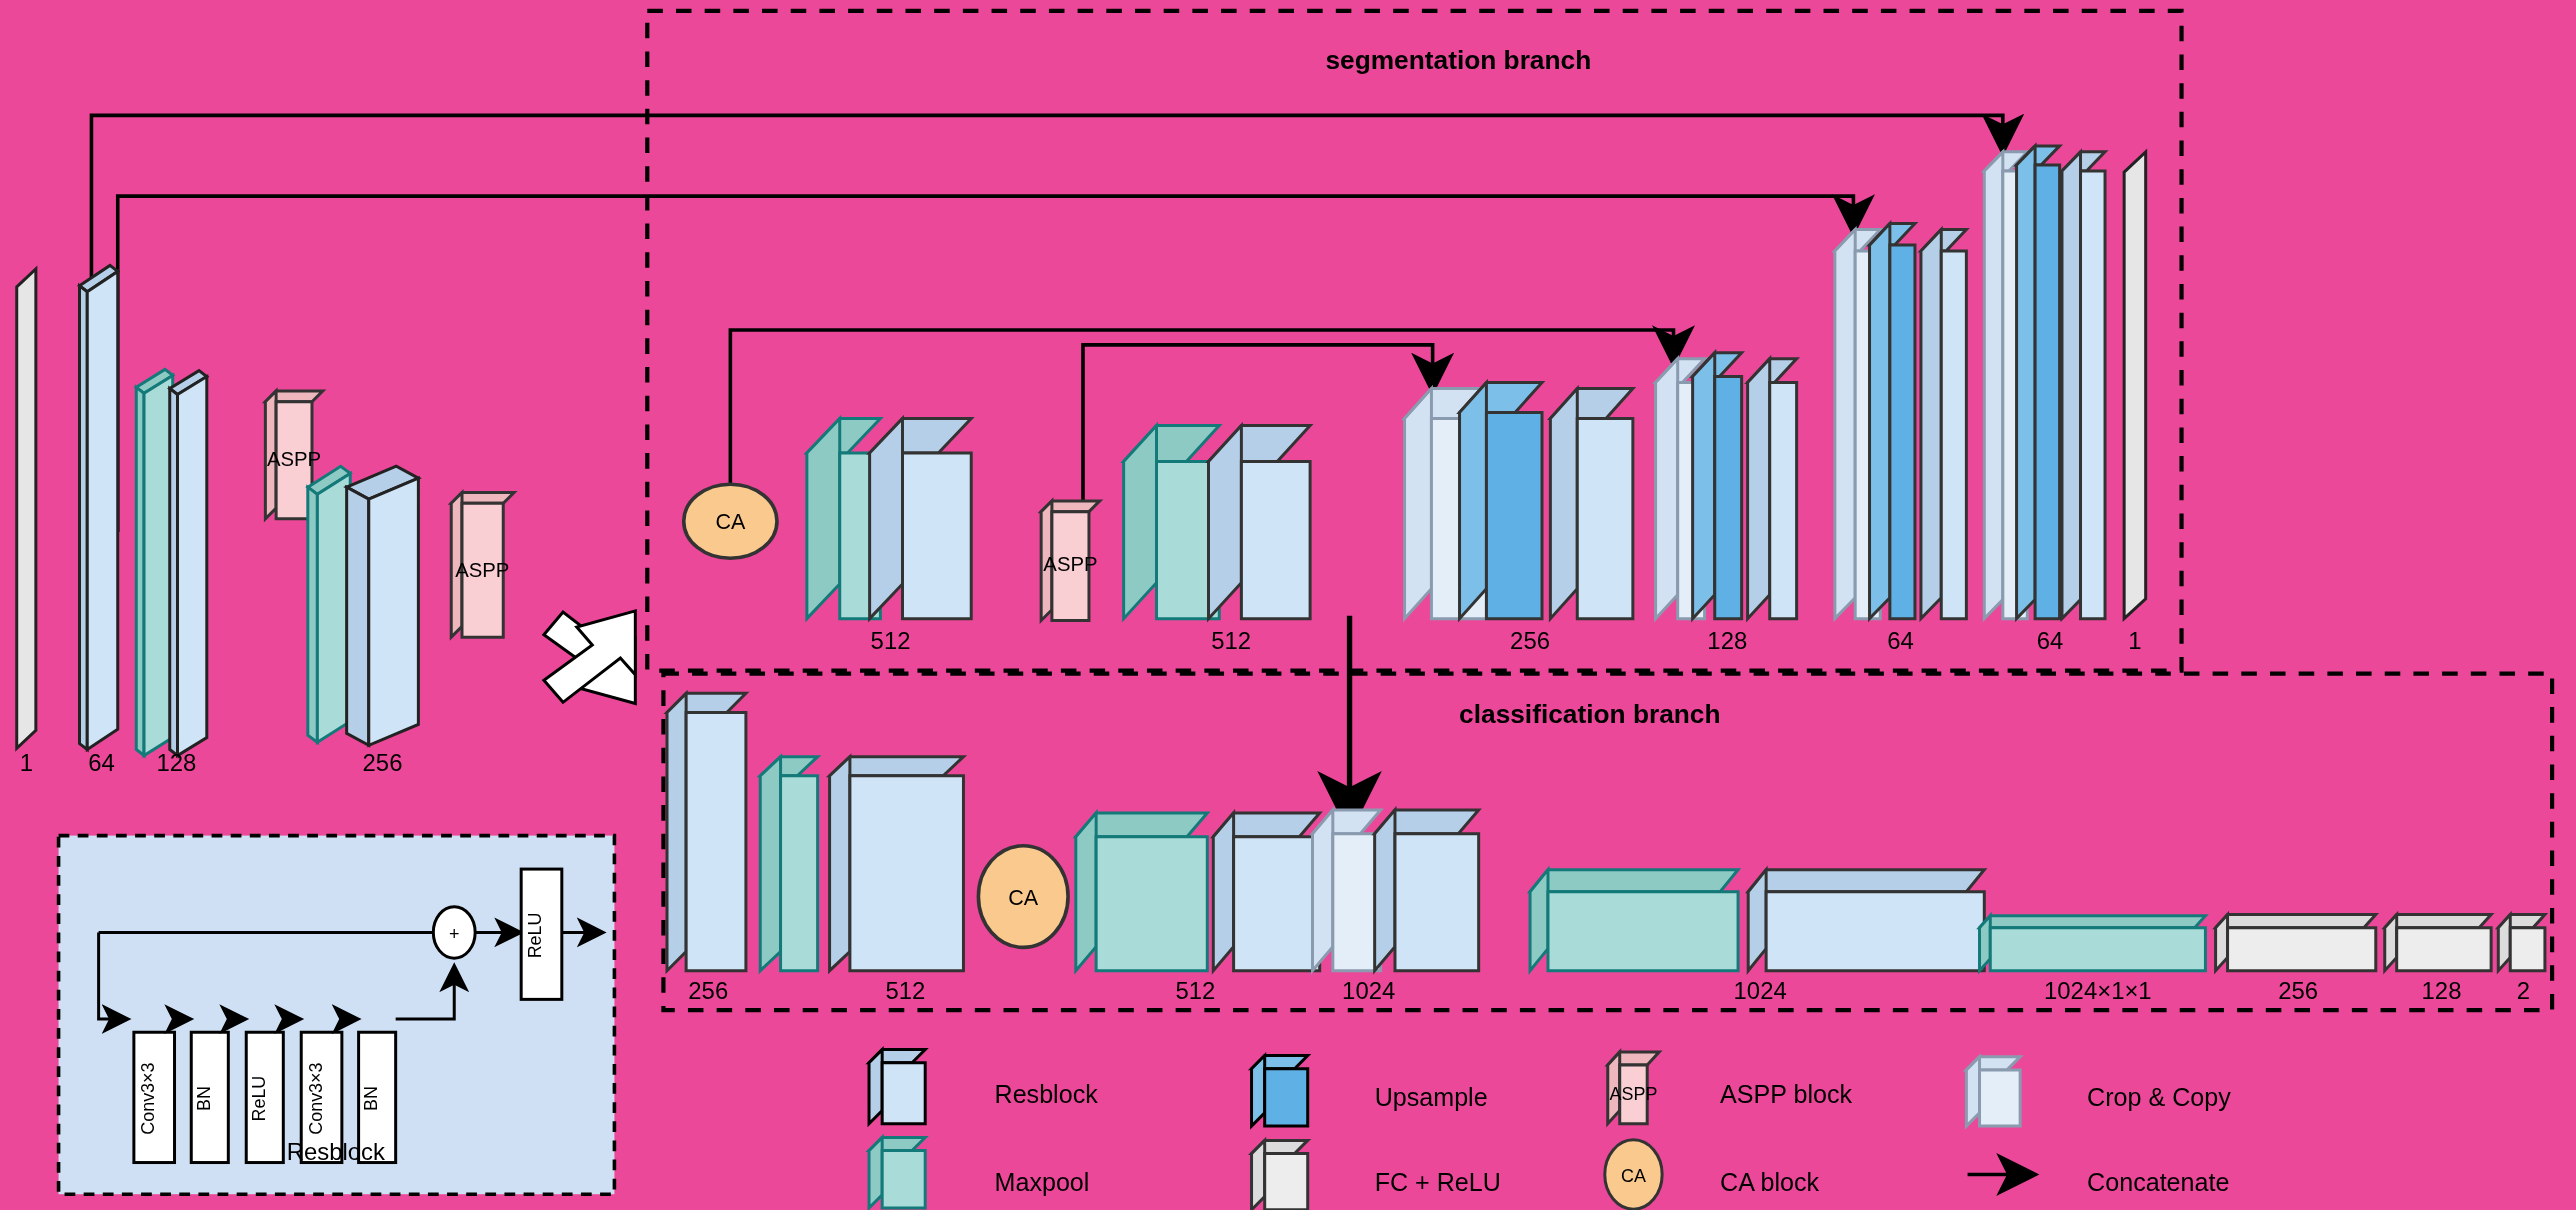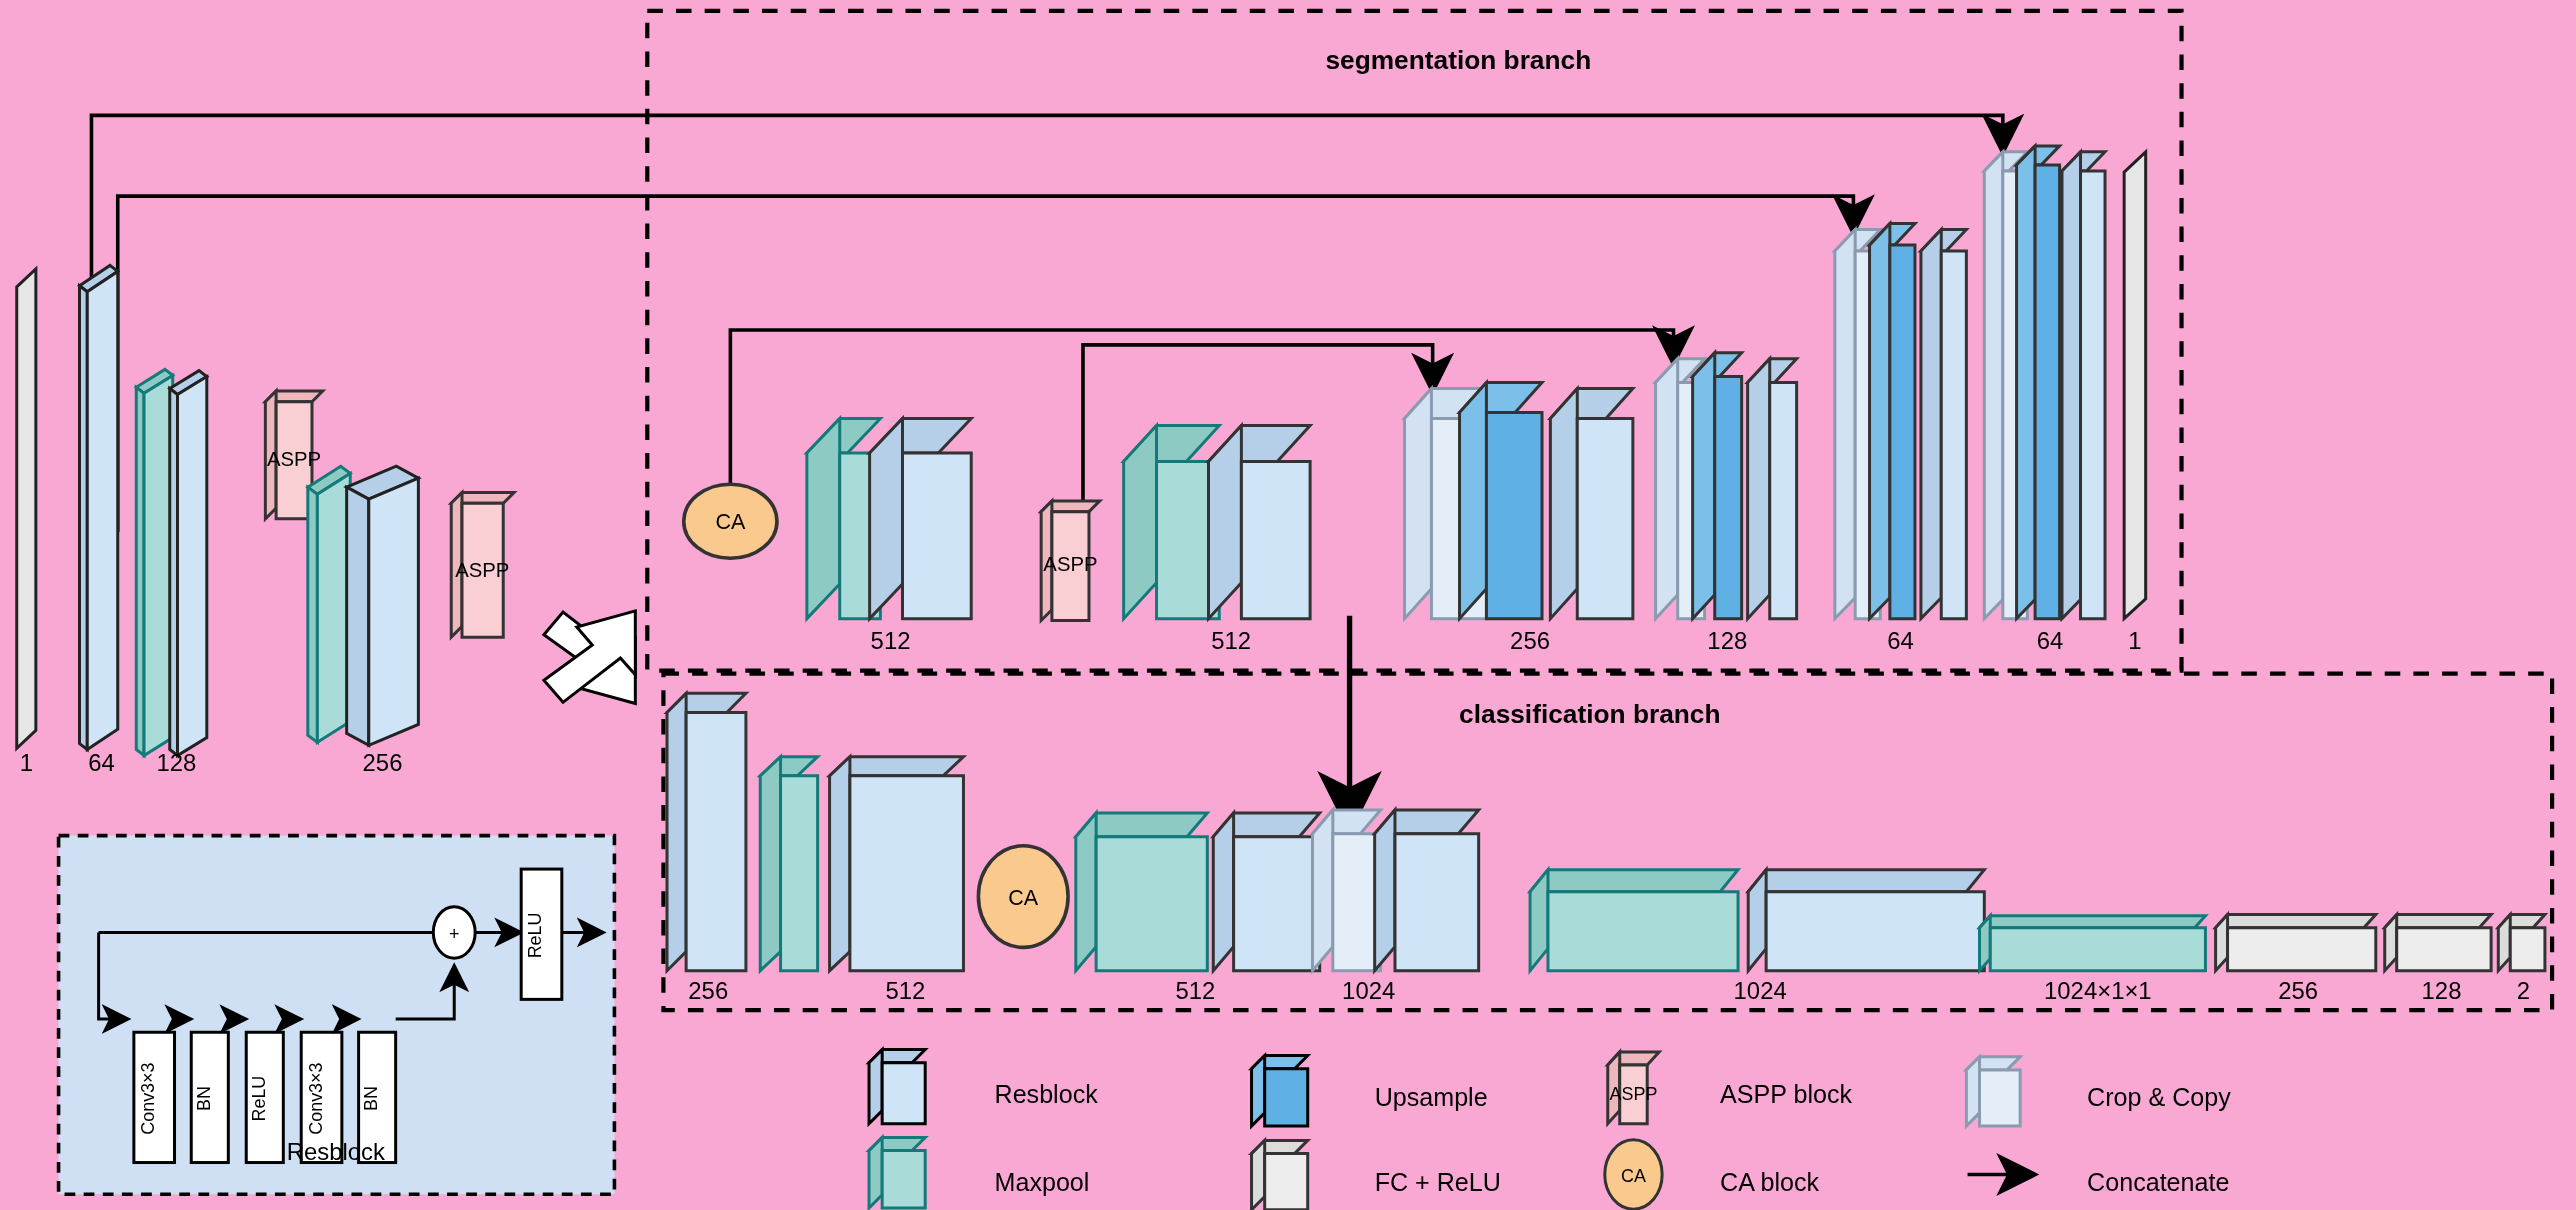--- a/index.html
+++ b/index.html
@@ -1,17 +1,17 @@
 <!DOCTYPE html>
 <html style="font-size:9.6px"><head>
 <meta charset="utf-8">
 <style>
   html,body{margin:0;padding:0;background:#ffffff;}
   body{font-family:"Liberation Sans", sans-serif;}
-  #root{position:relative;width:2576px;height:1211px;background:#f9a8d4;overflow:hidden;}
+  #root{position:relative;width:2576px;height:1211px;background:#ec4899;overflow:hidden;}
   svg#canvas{position:absolute;left:0;top:0;width:2576px;height:1211px;}
   text{font-family:"Liberation Sans", sans-serif;fill:#000;}
   .lbl{font-size:40px;text-anchor:middle;}
   .branch-title{font-size:44px;font-weight:bold;text-anchor:middle;}
   .legend-txt{font-size:42px;}
   .blk-txt{font-size:30px;text-anchor:middle;}
   .ca-txt{font-size:36px;text-anchor:middle;}
   .res-small{font-size:30px;text-anchor:middle;}
   .res-title{font-size:40px;text-anchor:middle;}
   .aspp-lg{font-size:34px;text-anchor:middle;}

